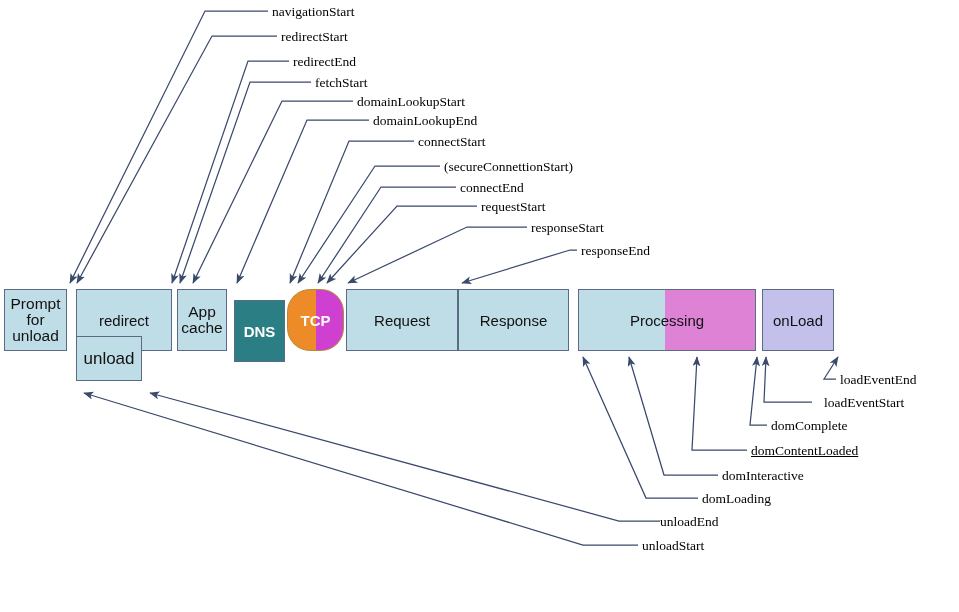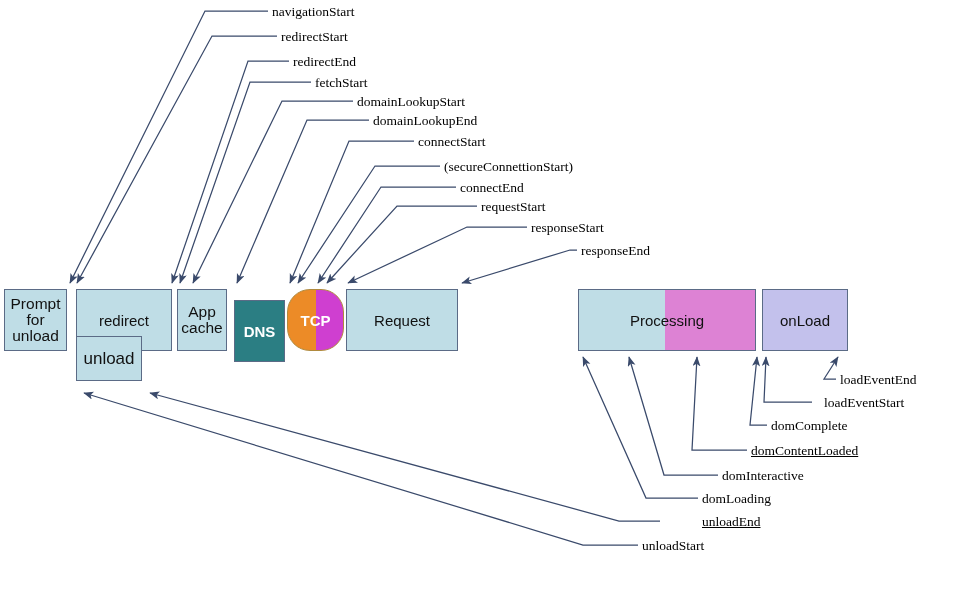--- a/index.html
+++ b/index.html
@@ -79,26 +79,29 @@
   </div>
 
   <div class="phase tcp" style="left:287px;top:289px;width:57px;height:62px;border-radius:23px;">
     <span>TCP</span>
   </div>
 
   <div class="phase" style="left:346px;top:289px;width:112px;height:62px;">
     <span>Request</span>
   </div>
 
+  <div class="phase" style="left:458px;top:289px;width:111px;height:62px;">
+    <span>Response</span>
+  </div>
 
   <div class="phase proc" style="left:578px;top:289px;width:178px;height:62px;">
     <span>Processing</span>
   </div>
 
-  <div class="phase onload" style="left:762px;top:289px;width:86px;height:62px;">
+  <div class="phase onload" style="left:762px;top:289px;width:72px;height:62px;">
     <span>onLoad</span>
   </div>
 
   <div id="labels">
       <div class="lbl" style="left: 272px; top: 5px;">navigationStart</div>
       <div class="lbl" style="left: 281px; top: 30px;">redirectStart</div>
       <div class="lbl" style="left: 293px; top: 55px;">redirectEnd</div>
       <div class="lbl" style="left: 315px; top: 76px;">fetchStart</div>
       <div class="lbl" style="left: 357px; top: 95px;">domainLookupStart</div>
       <div class="lbl" style="left: 373px; top: 114px;">domainLookupEnd</div>
@@ -107,16 +110,16 @@
       <div class="lbl" style="left: 460px; top: 181px;">connectEnd</div>
       <div class="lbl" style="left: 481px; top: 200px;">requestStart</div>
       <div class="lbl" style="left: 531px; top: 221px;">responseStart</div>
       <div class="lbl" style="left: 581px; top: 244px;">responseEnd</div>
       <div class="lbl" style="left: 840px; top: 373px;">loadEventEnd</div>
       <div class="lbl" style="left: 824px; top: 396px;">loadEventStart</div>
       <div class="lbl" style="left: 771px; top: 419px;">domComplete</div>
       <div class="lbl" style="left: 751px; top: 444px; text-decoration: underline;">domContentLoaded</div>
       <div class="lbl" style="left: 722px; top: 469px;">domInteractive</div>
       <div class="lbl" style="left: 702px; top: 492px;">domLoading</div>
-      <div class="lbl" style="left: 702px; top: 515px; text-decoration: underline;">unloadEnd</div>
+      <div class="lbl" style="left: 660px; top: 515px;">unloadEnd</div>
       <div class="lbl" style="left: 642px; top: 539px;">unloadStart</div>
     </div>
 </div>
 
 </body></html>

